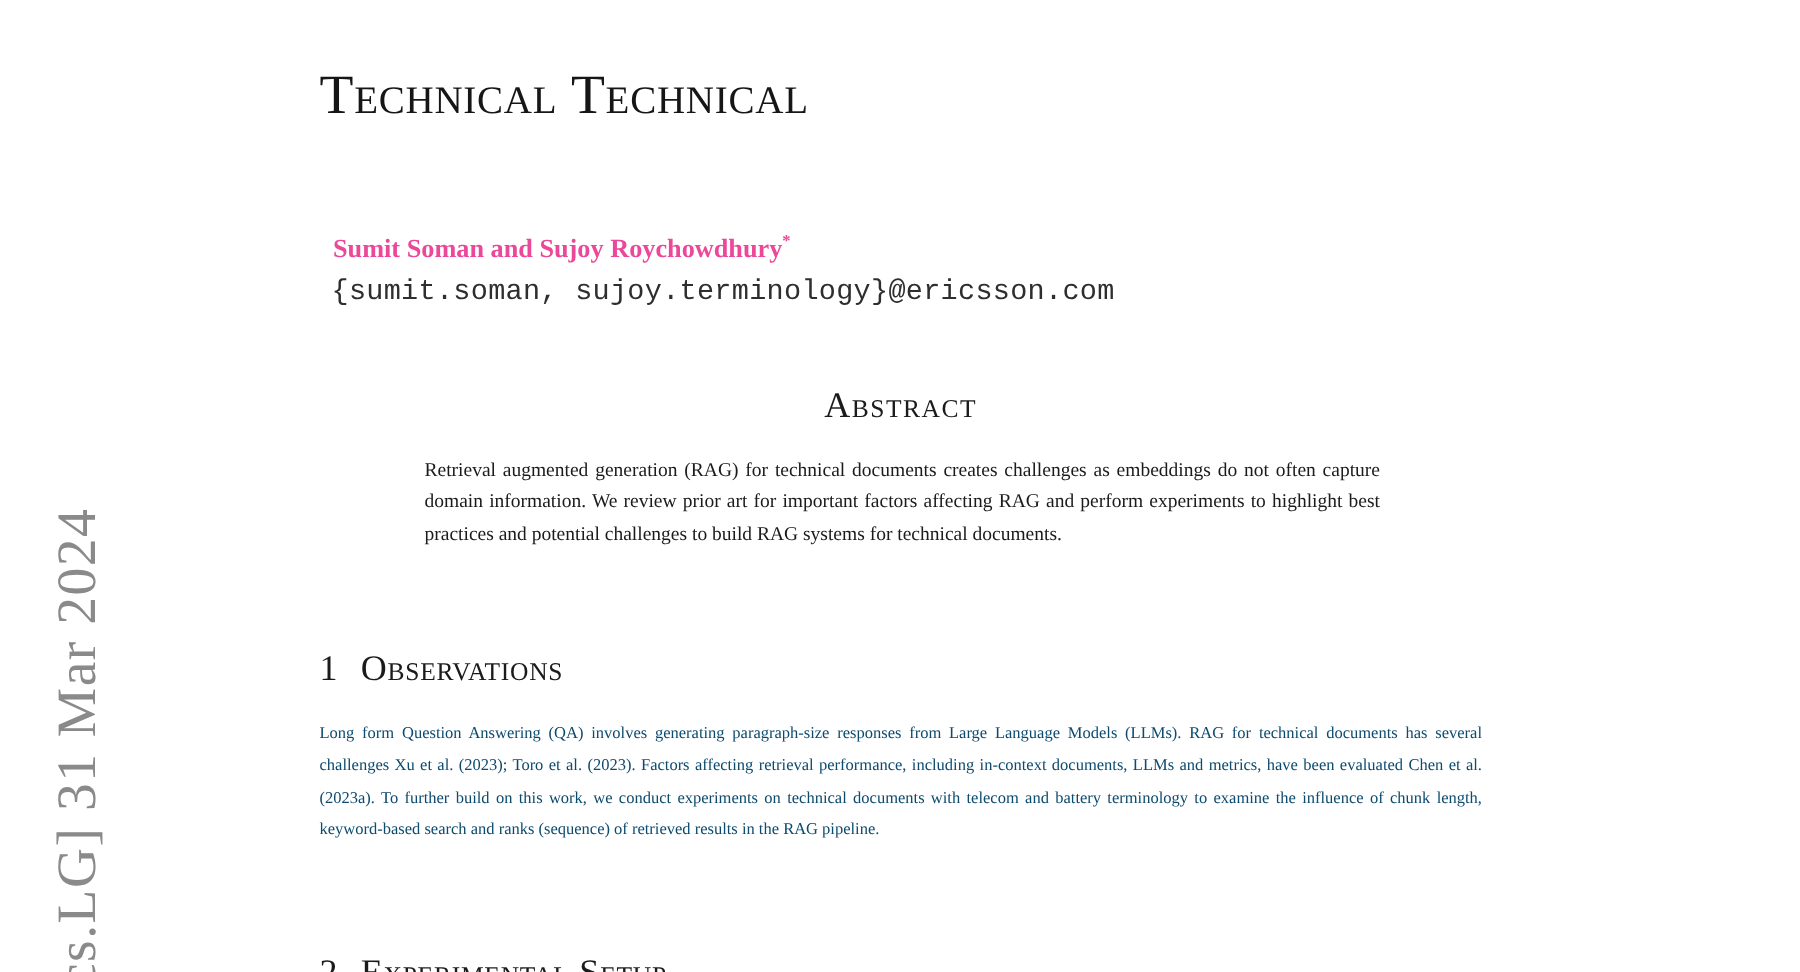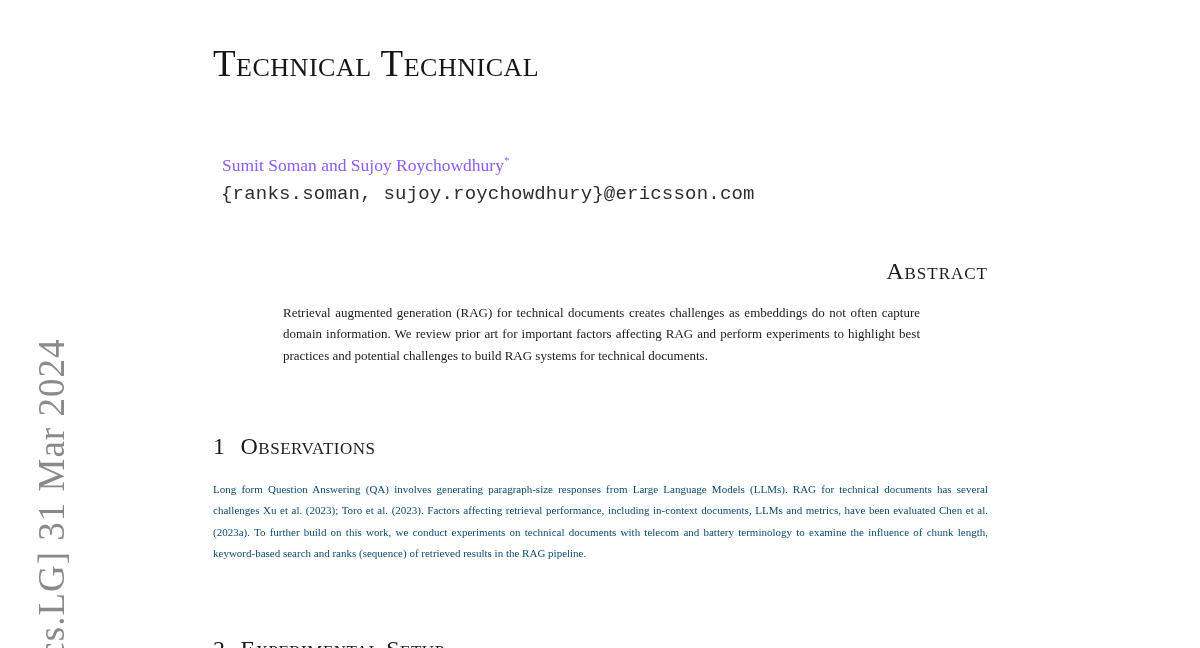--- a/index.html
+++ b/index.html
@@ -59,23 +59,23 @@
     text-align-last: justify;
   }
   .title .line2 {
     display: block;
   }
   .authors {
     position: absolute;
     top: 156px;
     left: 9px;
     font-size: 17.5px;
-    font-weight: normal;
+    font-weight: bold;
     line-height: 1.1;
-    color: #8b5cf6;
+    color: #ec4899;
   }
   .authors sup {
     font-size: 11px;
     vertical-align: super;
     line-height: 0;
   }
   .email {
     position: absolute;
     top: 183px;
     left: 8px;
@@ -83,21 +83,21 @@
     font-size: 19px;
     letter-spacing: 0.2px;
     color: #2e2e2e;
     white-space: nowrap;
   }
   .abstract-heading {
     position: absolute;
     top: 258px;
     left: 0;
     width: 775px;
-    text-align: right;
+    text-align: center;
     font-variant: small-caps;
     font-size: 24px;
     letter-spacing: 1px;
     color: #1b1b1b;
   }
   .abstract-body {
     position: absolute;
     top: 302px;
     left: 70px;
     width: 637px;
@@ -144,21 +144,21 @@
   <div class="watermark">[cs.LG] 31 Mar 2024</div>
 
   <div class="content">
 
     <h1 class="title">
       <span class="line2">Technical Technical</span>
     </h1>
 
     <div class="authors"><span>Sumit Soman and Sujoy Roychowdhury</span><sup>*</sup></div>
 
-    <div class="email">{ranks.soman, sujoy.roychowdhury}@ericsson.com</div>
+    <div class="email">{sumit.soman, sujoy.terminology}@ericsson.com</div>
 
     <div class="abstract-heading">Abstract</div>
 
     <p class="abstract-body">Retrieval augmented generation (RAG) for technical documents creates challenges as embeddings do not often capture domain information. We review prior art for important factors affecting RAG and perform experiments to highlight best practices and potential challenges to build RAG systems for technical documents.</p>
 
     <div class="section-heading section-1-heading">
       <span class="sec-num">1</span><span class="sec-title">Observations</span>
     </div>
 
     <p class="section-1-body">Long form Question Answering (QA) involves generating paragraph-size responses from Large Language Models (LLMs). RAG for technical documents has several challenges Xu et al. (2023); Toro et al. (2023). Factors affecting retrieval performance, including in-context documents, LLMs and metrics, have been evaluated Chen et al. (2023a). To further build on this work, we conduct experiments on technical documents with telecom and battery terminology to examine the influence of chunk length, keyword-based search and ranks (sequence) of retrieved results in the RAG pipeline.</p>

